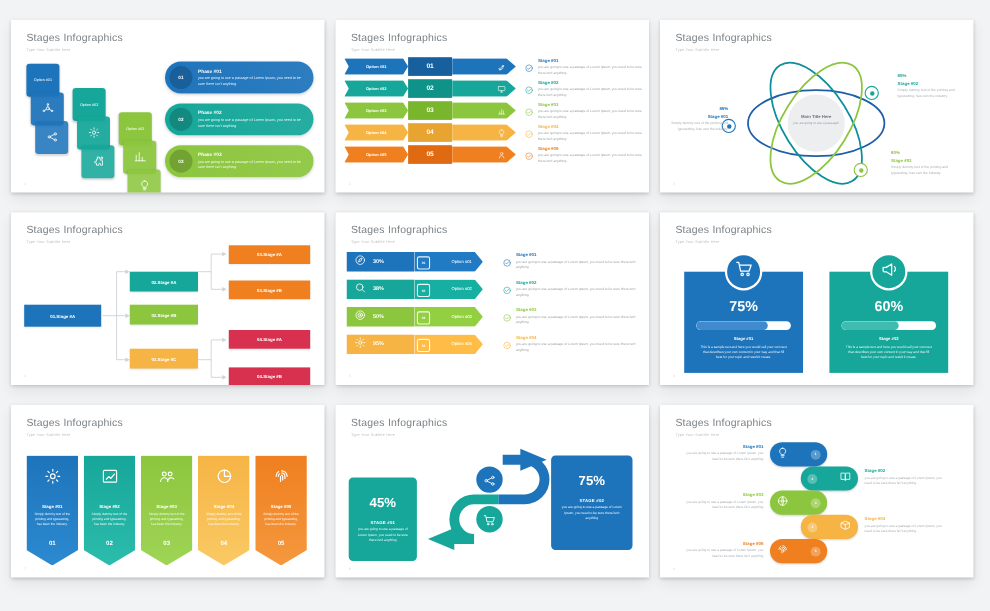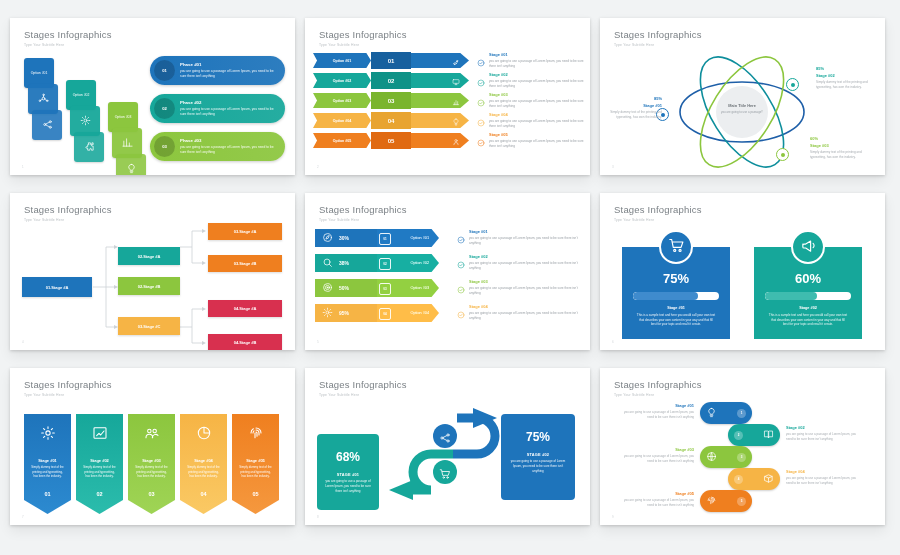--- a/index.html
+++ b/index.html
@@ -678,21 +678,21 @@
               <path d="m8 11 8-4M8 13l8 4"></path>
             </svg></div>
           <div style="position: absolute; left: 134px; top: 68px; width: 12px; height: 12px; color: rgb(255, 255, 255);"><svg viewBox="0 0 24 24" fill="none" stroke="currentColor" stroke-width="1.6" stroke-linecap="round" stroke-linejoin="round">
               <circle cx="9.5" cy="19" r="1.5"></circle>
               <circle cx="17" cy="19" r="1.5"></circle>
               <path d="M2.5 3.5h2.6l2.3 11.2h11L21 7H6.4"></path>
             </svg></div>
         </div>
       <div id="scurve-cards">
           <div class="scard" style="left: 12px; top: 36px; width: 62px; height: 76px; background: rgb(22, 167, 154);">
-            <div class="sbig">68%</div>
+            <div class="sbig">45%</div>
             <div class="sname">STAGE #01</div>
             <div class="sdesc">you are going to use a passage of Lorem Ipsum, you need to be sure there isn't anything</div>
           </div>
           <div class="scard" style="left: 196px; top: 16px; width: 74px; height: 86px; background: rgb(30, 116, 187);">
             <div class="sbig">75%</div>
             <div class="sname">STAGE #02</div>
             <div class="sdesc">you are going to use a passage of Lorem Ipsum, you need to be sure there isn't anything</div>
           </div>
         </div>
     </div>

